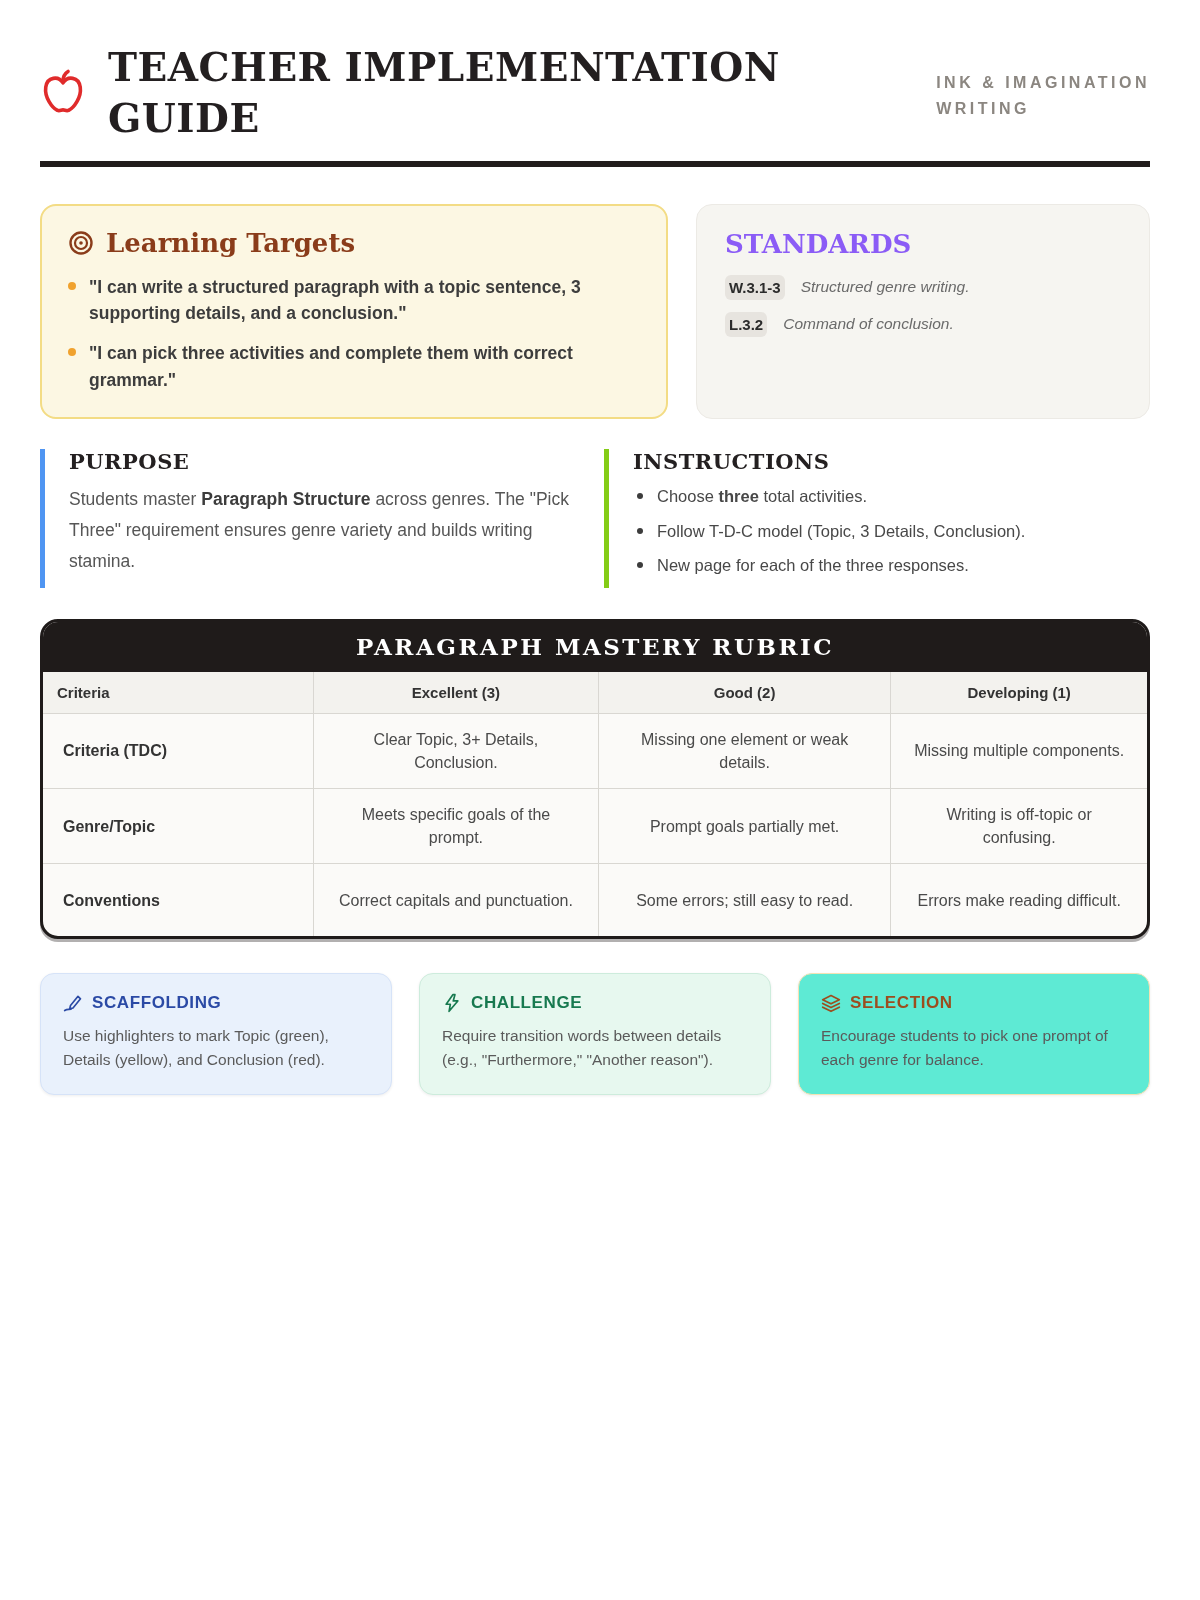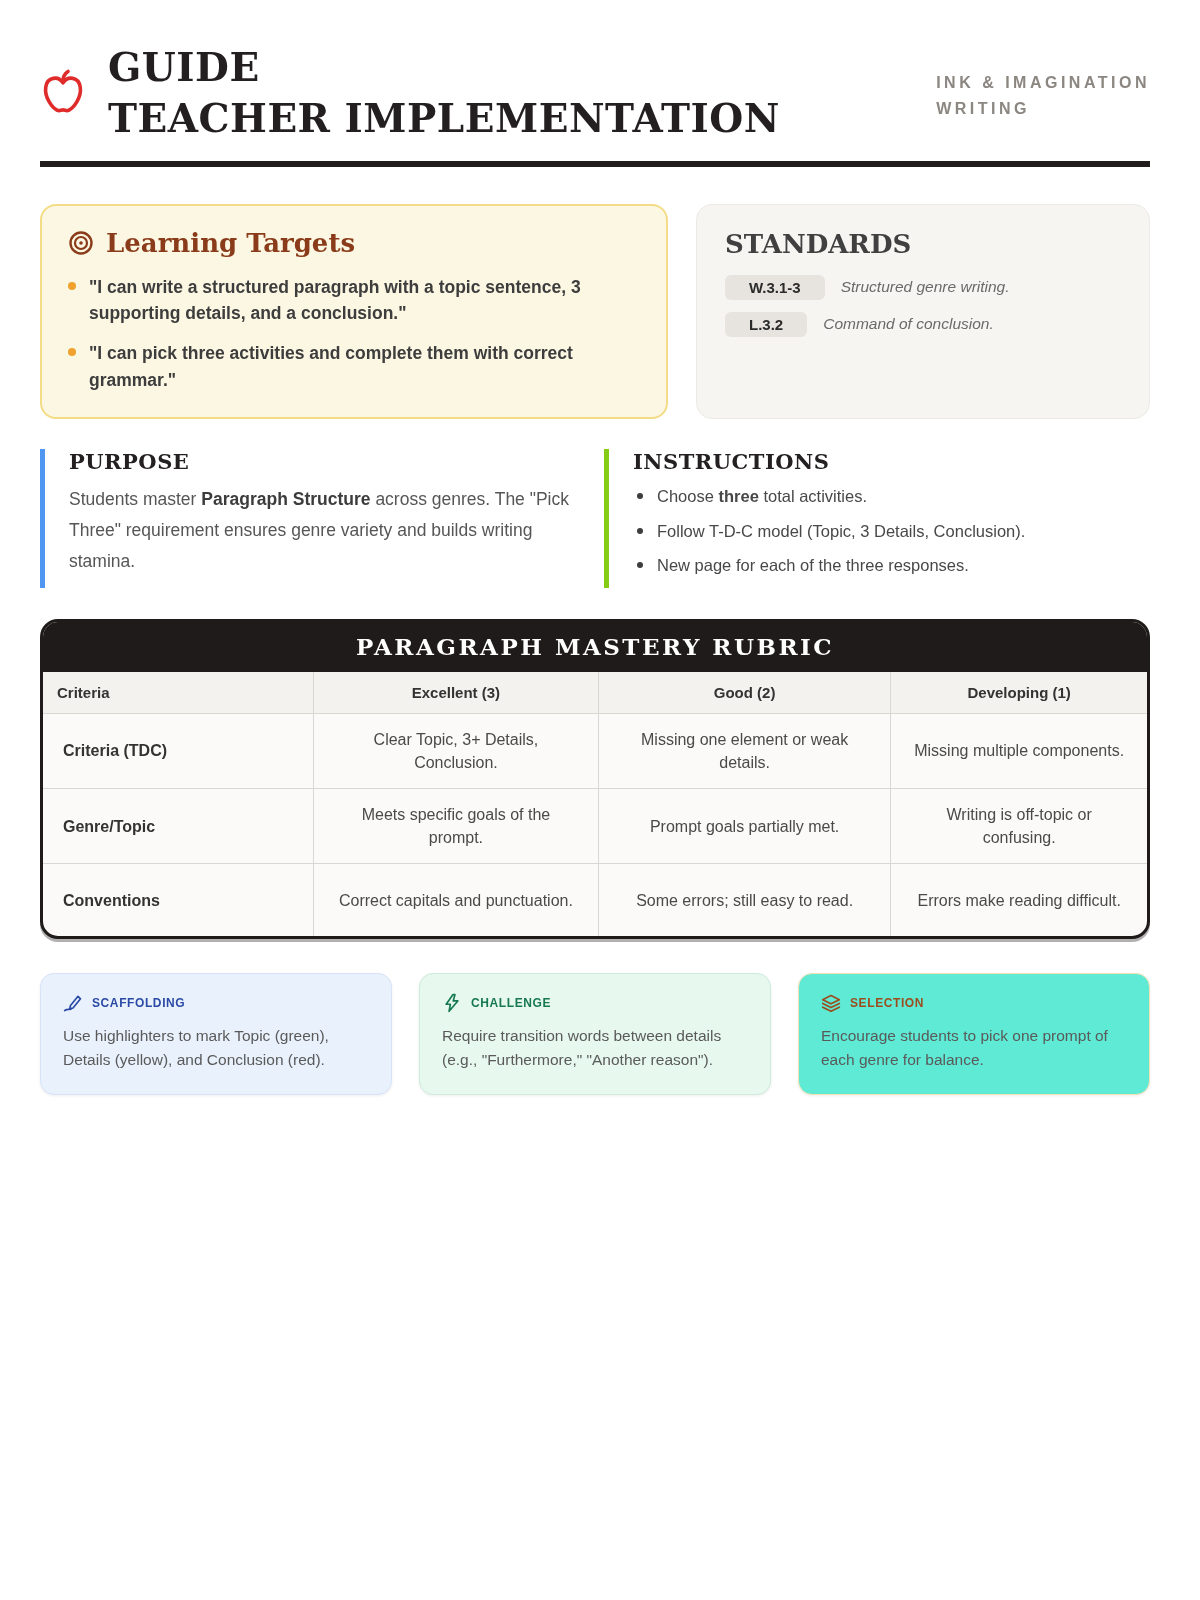--- a/index.html
+++ b/index.html
@@ -65,27 +65,27 @@
   }
 
   .std-card {
     background: #f6f5f1;
     border: 1px solid #eceae5;
     border-radius: 16px;
     padding: 24px 28px;
   }
   .std-title {
     font-family: "DejaVu Serif", serif;
-    font-weight: 700; font-size: 26px; color: #404040;
+    font-weight: 700; font-size: 26px; color: #8b5cf6;
     margin-bottom: 16px;
   }
   .std-row { display: flex; align-items: center; gap: 16px; margin-bottom: 12px; }
   .std-badge {
     background: #e7e4df; border-radius: 6px;
-    padding: 4px 24px;
+    padding: 4px 4px;
     font-weight: 700; font-size: 15px; color: #2b2b2b;
   }
   .std-desc { font-style: italic; font-size: 15.5px; color: #6a6a6a; }
 
   
   .mid-row { display: grid; grid-template-columns: 540px 1fr; gap: 24px; margin-top: 30px; }
   .section { padding-left: 24px; }
   .section.purpose { border-left: 5px solid #4f95f2; }
   .section.instructions { border-left: 5px solid #84cc16; }
   .section h3 {
@@ -145,43 +145,43 @@
   .rubric-table thead tr > * { border-top: none; }
   .rubric-table tbody tr:last-child > * { border-bottom: none; }
 
   
   .tips { display: grid; grid-template-columns: 1fr 1fr 1fr; gap: 27px; margin-top: 34px; }
   .tip {
     border-radius: 14px;
     padding: 19px 22px 22px 22px;
     box-shadow: 0 1px 3px rgba(0,0,0,0.07);
   }
-  .tip-title { display: flex; align-items: center; gap: 9px; font-weight: 700; font-size: 12px; letter-spacing: 0.6px; }
+  .tip-title { display: flex; align-items: center; gap: 9px; font-weight: 700; font-size: 17px; letter-spacing: 0.6px; }
   .tip p { margin-top: 11px; font-size: 15.5px; line-height: 1.55; color: #5a5a5a; }
   .tip.blue   { background: #e9f1fc; border: 1px solid #d6e3f8; }
   .tip.blue .tip-title   { color: #2b4aa5; }
   .tip.green  { background: #e7f8ef; border: 1px solid #cdecdc; }
   .tip.green .tip-title  { color: #17794f; }
   .tip.yellow { background: #5eead4; border: 1px solid #f3e3b4; }
   .tip.yellow .tip-title { color: #9c4d1e; }
   .tip-icon { width: 20px; height: 20px; flex: 0 0 auto; }
 </style>
 </head>
 <body>
 
 <div class="page">
 
   <div class="header">
     <svg class="apple" viewBox="0 0 64 72" fill="none" stroke="#e02b2b" stroke-width="5" stroke-linecap="round" stroke-linejoin="round">
       <path d="M32 22 C26 12 10 13 8 28 C6 42 17 57 24 60 C27 61.5 29.5 59.5 32 59.5 C34.5 59.5 37 61.5 40 60 C47 57 58 42 56 28 C54 13 38 12 32 22 Z"></path>
       <path d="M32 20 C32 13 34 9 39 6"></path>
     </svg>
     <div class="title">
+      <div>TEACHER IMPLEMENTATION</div>
       <div>GUIDE</div>
-      <div>TEACHER IMPLEMENTATION</div>
     </div>
     <div class="brand">
       <div>INK &amp; IMAGINATION</div>
       <div>WRITING</div>
     </div>
   </div>
   <hr class="divider">
 
   <div class="top-row">
     <div class="lt-card">

